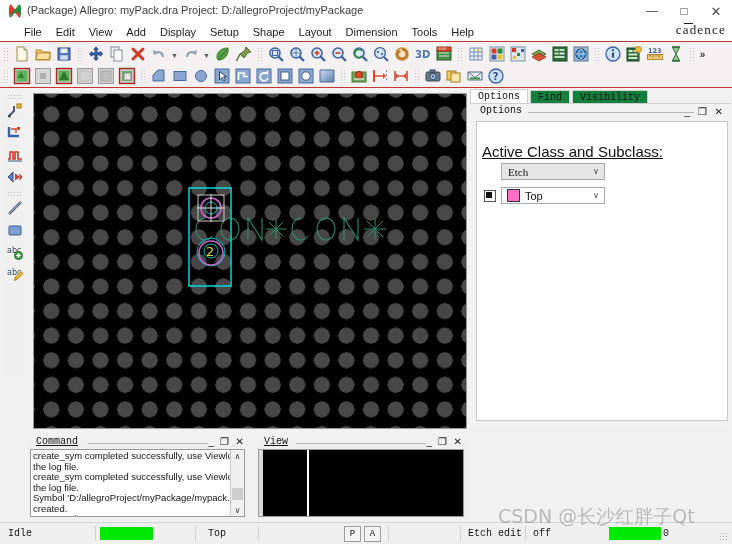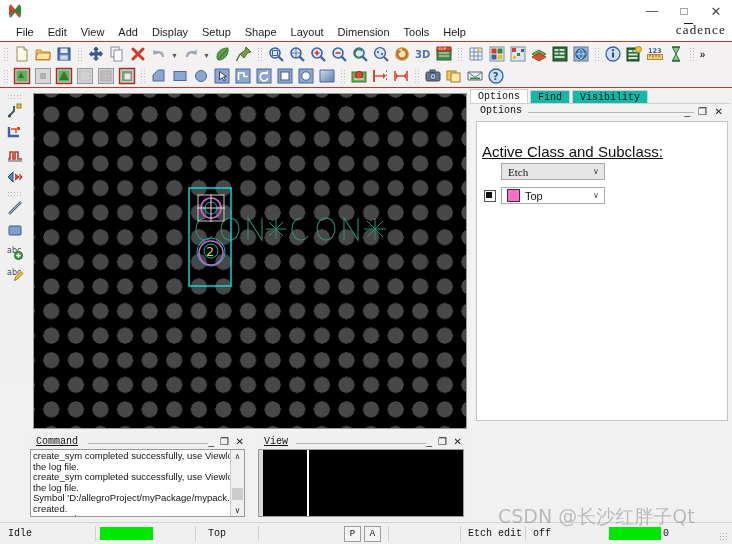--- a/index.html
+++ b/index.html
@@ -16,21 +16,21 @@
   .titlebar{position:absolute;left:0;top:0;width:732px;height:22px;background:#ffffff;}
   .tb-icon{position:absolute;left:8px;top:4px;width:14px;height:14px;}
   .tb-title{position:absolute;left:27px;top:4px;font-size:11px;color:#3b3b3b;white-space:nowrap;}
   .winbtns{position:absolute;right:0;top:0;height:22px;display:flex;}
   .winbtn{width:32px;height:22px;display:flex;align-items:center;justify-content:center;
           font-size:12px;color:#4a4a4a;}
   .winbtn.close{font-size:13px;}
 
   
   .menubar{position:absolute;left:0;top:22px;width:732px;height:19px;background:#ffffff;
-           display:flex;align-items:center;padding-left:9px;box-sizing:border-box;}
+           display:flex;align-items:center;padding-left:17px;box-sizing:border-box;}
   .menubar > div{padding:1px 7px;font-size:11px;color:#1a1a1a;white-space:nowrap;}
 
   
   .cadence{position:absolute;right:6px;top:22px;font-size:13px;color:#1b1b1b;
            letter-spacing:1.2px;font-family:"Liberation Serif",serif;}
   .cadence .bar{position:absolute;left:8px;top:1px;width:9px;height:1px;background:#1b1b1b;}
 
   
   .toolwrap{position:absolute;left:0;top:41px;width:732px;height:47px;
             background:#f3f1f1;border-top:1px solid #c8342a;border-bottom:1px solid #c8342a;
@@ -58,21 +58,21 @@
                 background:#000;border:1px solid #9b9b9b;box-sizing:border-box;}
   .canvas{position:absolute;inset:0;background:#000;overflow:hidden;}
   .dots{position:absolute;left:0;top:0;right:0;bottom:0;
         background-image:radial-gradient(rgba(130,130,130,.55) 45%, transparent 47%);
         background-size:24.6px 24.6px;background-position:5px 8px;}
 
   
   .rpanel{position:absolute;left:470px;top:90px;width:260px;height:336px;background:#f3f2f2;}
   .tabs{position:absolute;left:0;top:0;height:14px;display:flex;align-items:flex-end;}
   .tab{height:13px;padding:0 7px;font-size:10px;font-family:"Liberation Mono",monospace;
-       background:#14b8a6;border:1px solid #cfcfcf;border-bottom:none;margin-right:2px;
+       background:#15803d;border:1px solid #cfcfcf;border-bottom:none;margin-right:2px;
        line-height:13px;color:#111;}
   .tab.active{background:#ffffff;border-bottom:1px solid #ffffff;}
   .tabs-fill{position:absolute;left:0;top:13px;width:260px;height:1px;background:#cfcfcf;}
   .opt-titlebar{position:absolute;left:2px;top:15px;width:256px;height:14px;}
   .opt-title{position:absolute;left:8px;top:0px;font-size:10px;
              font-family:"Liberation Mono",monospace;color:#111;}
   .opt-rail{position:absolute;left:56px;top:7px;width:166px;height:3px;
             border-top:1px solid #b5b5b5;border-bottom:1px solid #e9e9e9;}
   .opt-wbtn{position:absolute;top:1px;font-size:10px;color:#1a1a1a;
             font-family:"Liberation Sans",sans-serif;}
@@ -135,20 +135,21 @@
 
 <div class="app">
 
   <div class="titlebar">
     <svg class="tb-icon" viewBox="0 0 14 14">
       <path d="M1 2 L7 7 L1 12 Z" fill="#d33b2c"></path>
       <path d="M13 2 L7 7 L13 12 Z" fill="#1e8b3a"></path>
       <path d="M2 1 L12 13" stroke="#d33b2c" stroke-width="2"></path>
       <path d="M12 1 L2 13" stroke="#2c8b3a" stroke-width="2"></path>
     </svg>
+    <div class="tb-title">(Package) Allegro: myPack.dra   Project: D:/allegroProject/myPackage</div>
     <div class="winbtns">
       <div class="winbtn">—</div>
       <div class="winbtn">□</div>
       <div class="winbtn close">✕</div>
     </div>
   </div>
 
   <div class="menubar" id="menubar">
       <div>File</div>
       <div>Edit</div>

